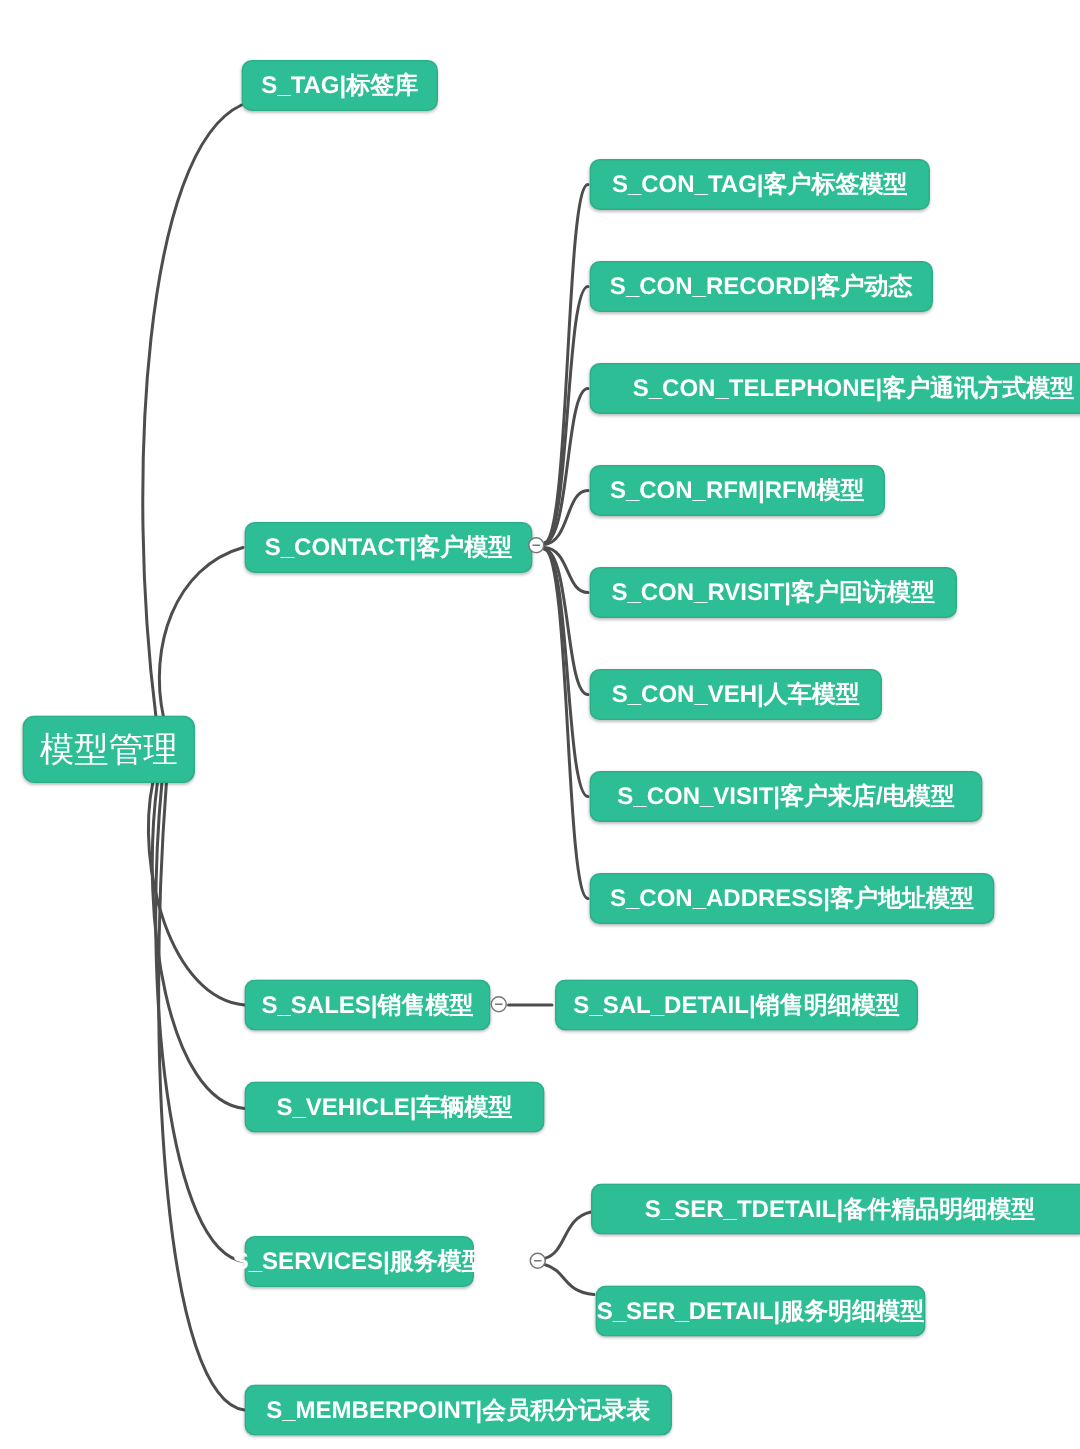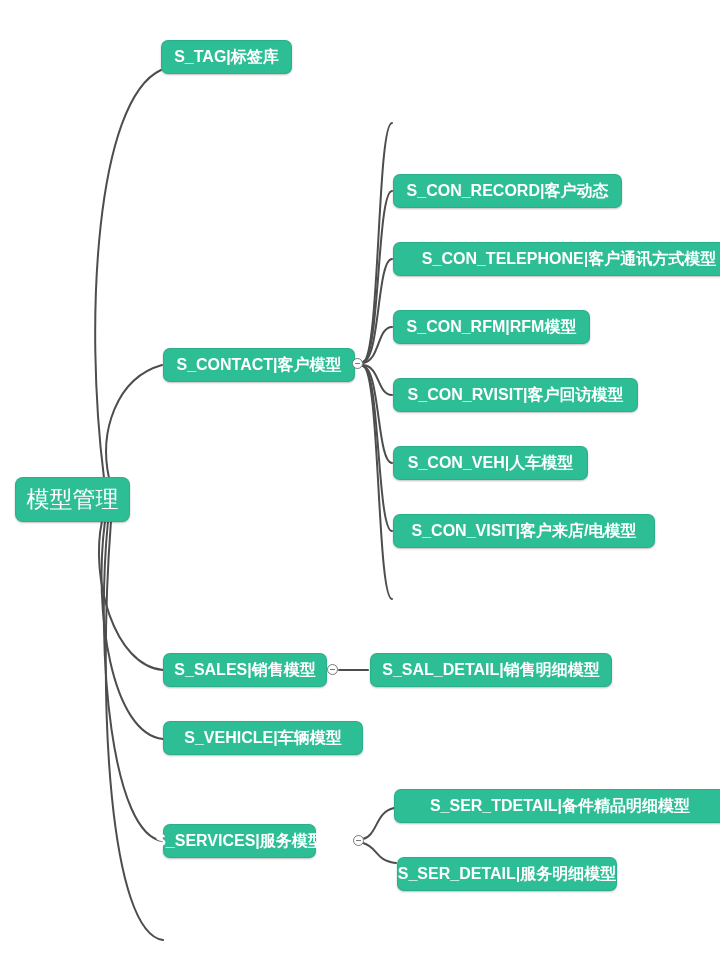--- a/index.html
+++ b/index.html
@@ -98,36 +98,39 @@
     <path d="M363,839 C378,835 375,812 394,808"></path>
     <path d="M363,843 C378,847 375,861 396,863"></path>
   </svg>
 
   <div class="node root" style="left:15px;top:477px;width:115px">模型管理</div>
 
   <div class="node" style="left:161px;top:40px;width:131px">S_TAG|标签库</div>
 
   <div class="node" style="left:163px;top:348px;width:192px">S_CONTACT|客户模型</div>
 
+  <div class="node" style="left:393px;top:106px;width:227px">S_CON_TAG|客户标签模型</div>
   <div class="node" style="left:393px;top:174px;width:229px">S_CON_RECORD|客户动态</div>
   <div class="node" style="left:393px;top:242px;width:352px">S_CON_TELEPHONE|客户通讯方式模型</div>
   <div class="node" style="left:393px;top:310px;width:197px">S_CON_RFM|RFM模型</div>
   <div class="node" style="left:393px;top:378px;width:245px">S_CON_RVISIT|客户回访模型</div>
   <div class="node" style="left:393px;top:446px;width:195px">S_CON_VEH|人车模型</div>
   <div class="node" style="left:393px;top:514px;width:262px">S_CON_VISIT|客户来店/电模型</div>
+  <div class="node" style="left:393px;top:582px;width:270px">S_CON_ADDRESS|客户地址模型</div>
 
   <div class="node" style="left:163px;top:653px;width:164px">S_SALES|销售模型</div>
   <div class="node" style="left:370px;top:653px;width:242px">S_SAL_DETAIL|销售明细模型</div>
 
   <div class="node" style="left:163px;top:721px;width:200px">S_VEHICLE|车辆模型</div>
 
   <div class="node" style="left:163px;top:824px;width:153px">S_SERVICES|服务模型</div>
   <div class="node" style="left:394px;top:789px;width:332px">S_SER_TDETAIL|备件精品明细模型</div>
   <div class="node" style="left:397px;top:857px;width:220px">S_SER_DETAIL|服务明细模型</div>
 
+  <div class="node" style="left:163px;top:923px;width:285px">S_MEMBERPOINT|会员积分记录表</div>
 
   <div class="toggle" style="left:352px;top:358px">
     <span class="minus"></span>
   </div>
   <div class="toggle" style="left:327px;top:664px">
     <span class="minus"></span>
   </div>
   <div class="toggle" style="left:353px;top:835px">
     <span class="minus"></span>
   </div>

